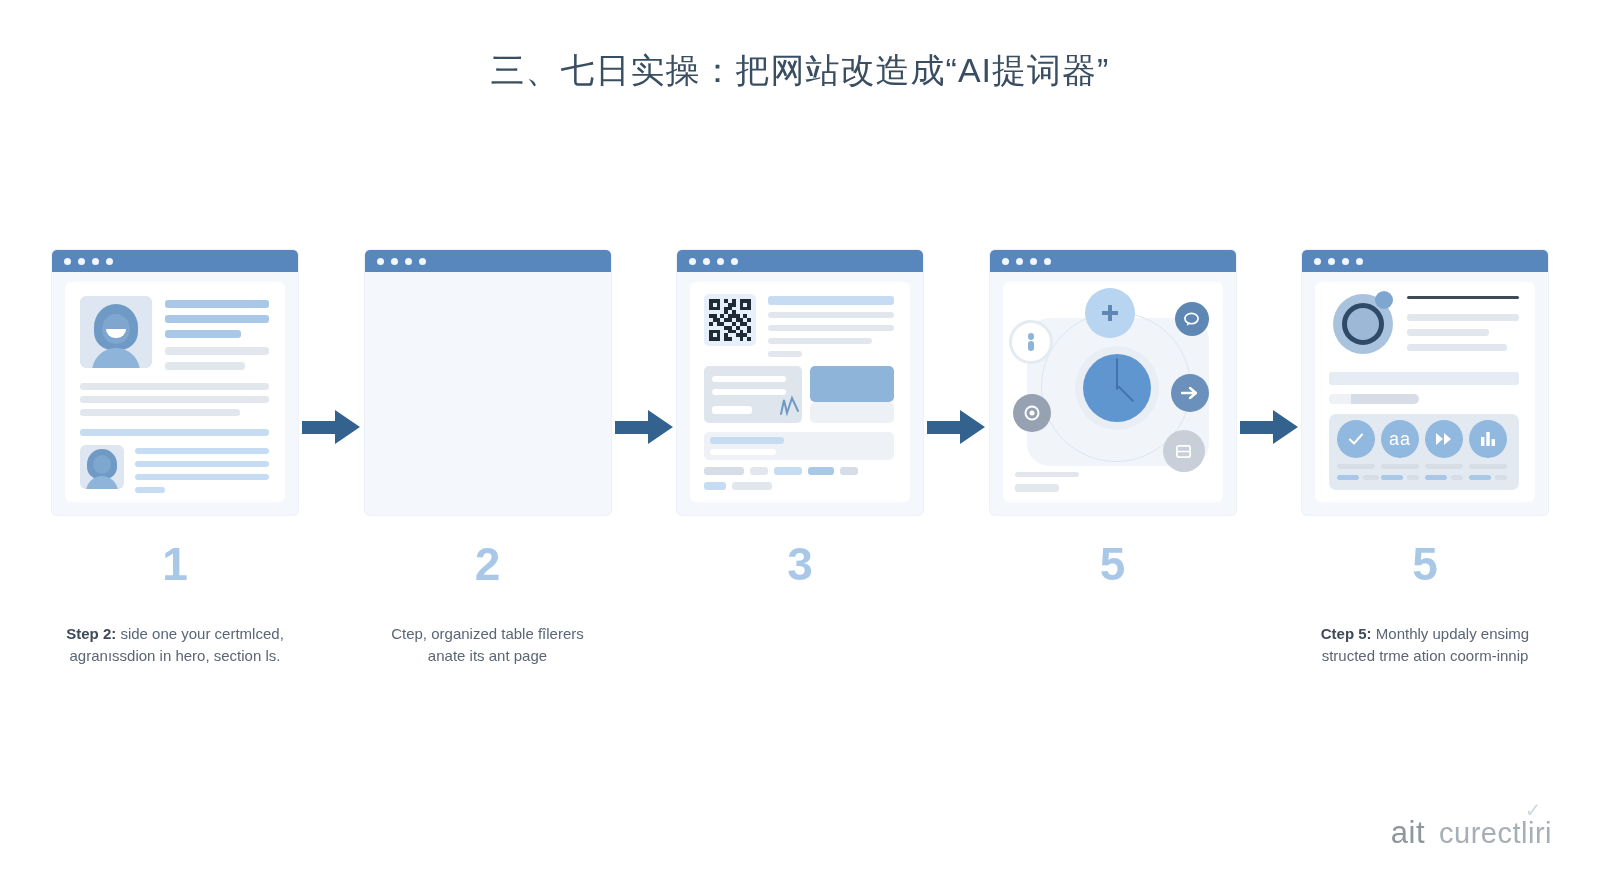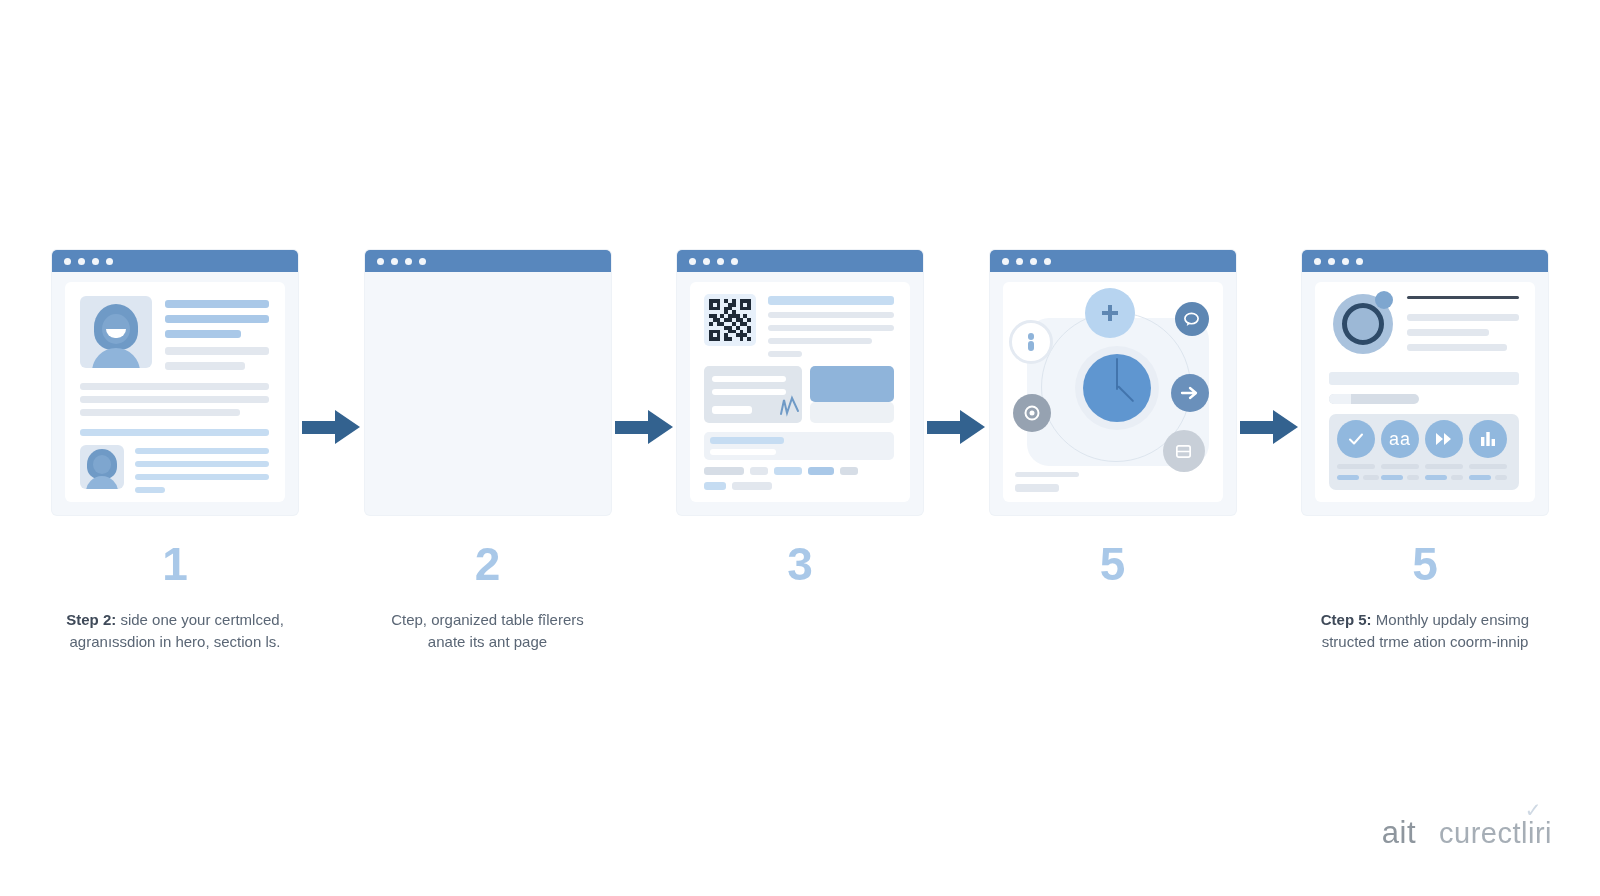--- a/index.html
+++ b/index.html
@@ -160,40 +160,41 @@
     border-top:17px solid transparent;border-bottom:17px solid transparent;
     border-left:25px solid #33628f;
   }
 
   
   .num{
     margin-top:26px;
     font-size:46px;font-weight:bold;color:#a9c8e8;line-height:1;
   }
   .cap{
-    margin-top:22px;width:232px;text-align:center;
+    margin-top:36px;width:232px;text-align:center;
     font-size:15px;line-height:1.47;color:#5a6675;
   }
   .cap b{color:#3f4a59;font-weight:bold;}
 
   
   .wm{
     position:absolute;right:48px;bottom:45px;
-    display:flex;align-items:baseline;gap:23px;
+    display:flex;align-items:baseline;gap:14px;
     color:#9ba3ab;
   }
   .wm-a{font-size:31px;letter-spacing:.5px;color:#8e969e;}
   .wm-b{font-size:29px;letter-spacing:.5px;color:#a6aeb6;position:relative;}
   .wm-tick{position:absolute;right:10px;top:-19px;color:#cfd9e4;font-size:20px;}
 </style>
 </head>
 <body>
 
 <div class="page">
 
+  <div class="title">三、七日实操：把网站改造成“AI提词器”</div>
 
   <div class="steps">
 
     <div class="step">
       <div class="card">
         <div class="card-bar">
           <div class="dots">
             <span class="dot"></span>
             <span class="dot"></span>
             <span class="dot"></span>

